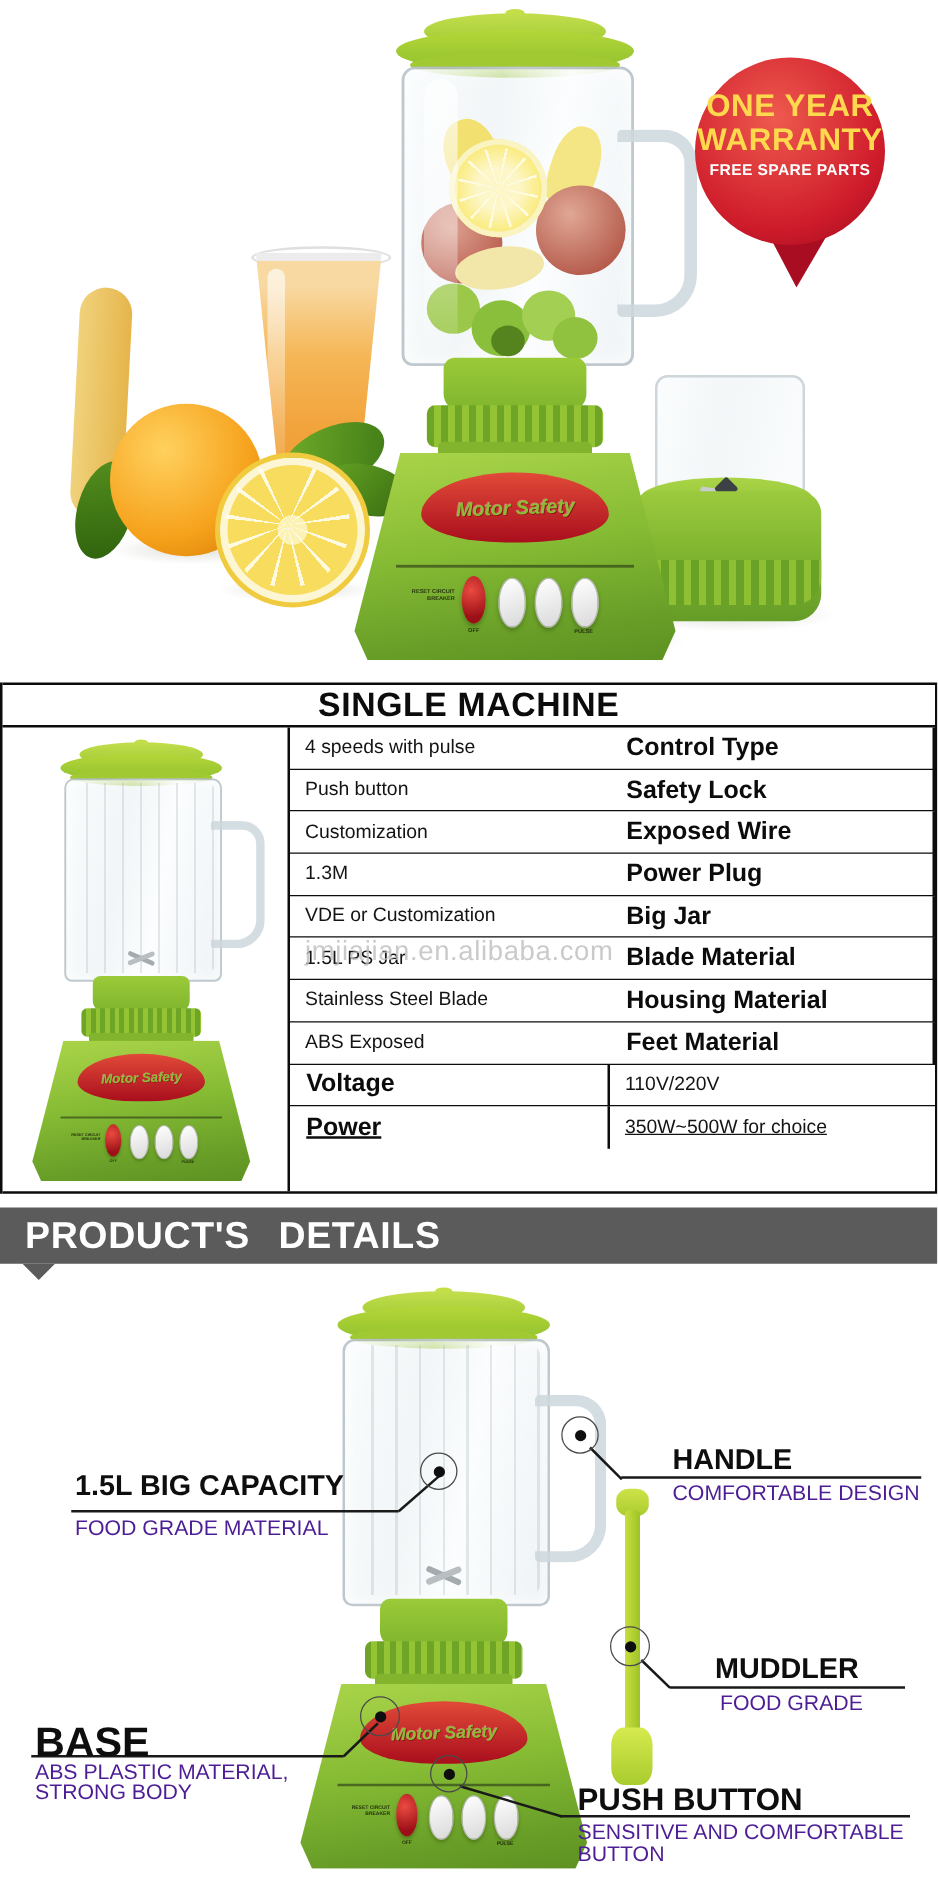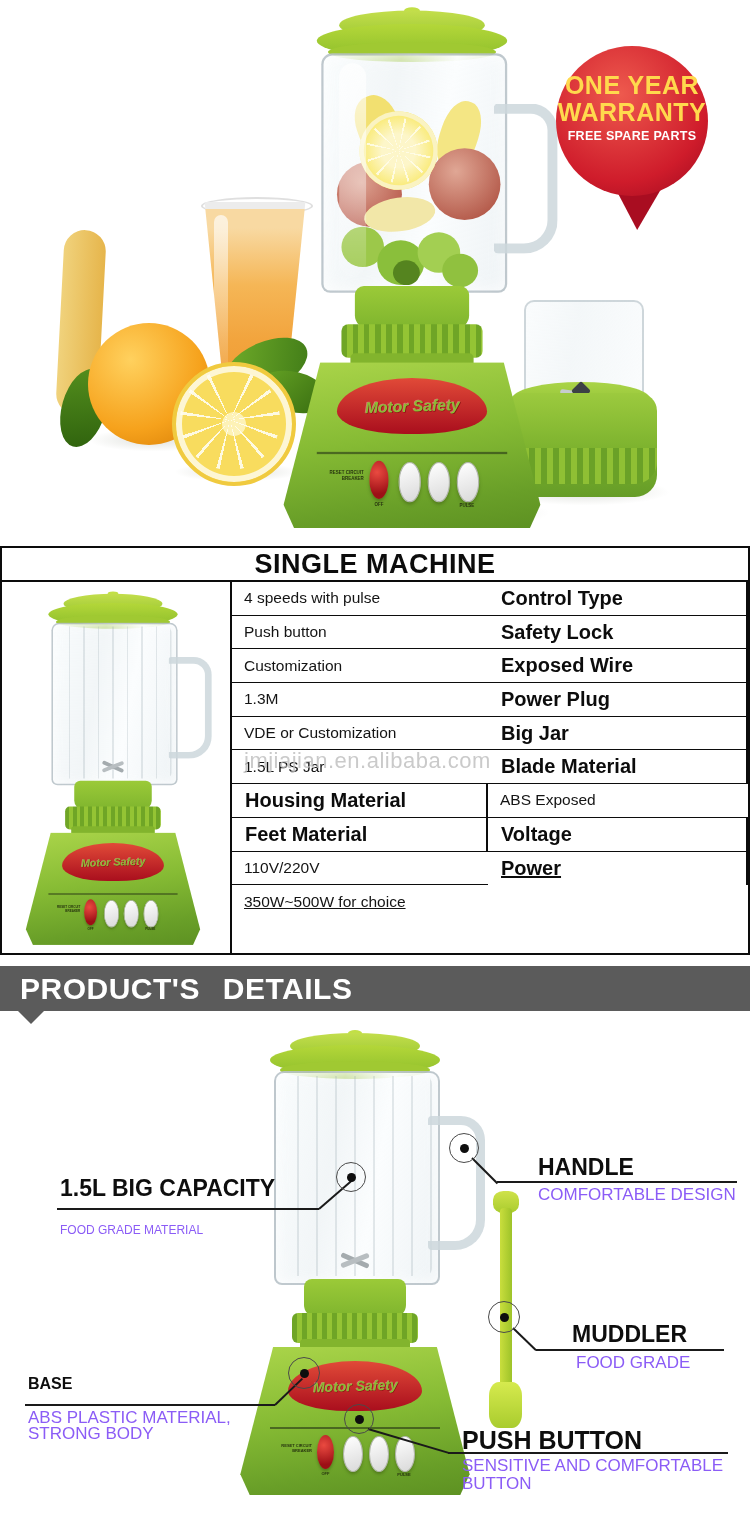--- a/index.html
+++ b/index.html
@@ -96,21 +96,21 @@
   .banner-tri{position:absolute;left:18px;top:1011px;width:0;height:0;border-left:13px solid transparent;border-right:13px solid transparent;border-top:13px solid #5b5b5b;}
 
   
   .muddler-knob{left:493px;top:1191px;width:26px;height:22px;border-radius:40%;background:linear-gradient(180deg,#cfe24a,#a9cc2e);}
   .muddler-shaft{left:500px;top:1208px;width:12px;height:178px;background:linear-gradient(90deg,#c9de3d,#9ec329);border-radius:4px;}
   .muddler-paddle{left:489px;top:1382px;width:33px;height:46px;border-radius:10px/14px;background:linear-gradient(180deg,#d6ea4e,#a9cc2e);}
   .marker{position:absolute;border:1.5px solid #4a4a4a;border-radius:50%;background:transparent;z-index:6;}
   .marker::after{content:"";position:absolute;left:50%;top:50%;width:9px;height:9px;margin:-4.5px 0 0 -4.5px;border-radius:50%;background:#0e0e0e;}
   .cline{position:absolute;height:2px;background:#1a1a1a;transform-origin:left center;z-index:5;}
   .co-title{position:absolute;font-weight:bold;color:#0e0e0e;white-space:nowrap;z-index:6;}
-  .co-sub{position:absolute;color:#8b5cf6;white-space:nowrap;z-index:6;text-align:right;}
+  .co-sub{position:absolute;color:#4c1d95;white-space:nowrap;z-index:6;text-align:right;}
 </style>
 </head>
 <body>
 
 <div class="page">
 
   <div class="hero">
     <div class="abs shadow" style="left:295px;top:496px;width:260px;height:34px;"></div>
     <div class="abs shadow" style="left:498px;top:478px;width:175px;height:28px;"></div>
     <div class="abs shadow" style="left:86px;top:428px;width:135px;height:24px;"></div>
@@ -222,20 +222,21 @@
       <div class="value-cell">Push button</div>
       <div class="label-cell">Safety Lock</div>
       <div class="value-cell">Customization</div>
       <div class="label-cell">Exposed Wire</div>
       <div class="value-cell">1.3M</div>
       <div class="label-cell">Power Plug</div>
       <div class="value-cell">VDE or Customization</div>
       <div class="label-cell">Big Jar</div>
       <div class="value-cell">1.5L PS Jar</div>
       <div class="label-cell">Blade Material</div>
+      <div class="value-cell">Stainless Steel Blade</div>
       <div class="label-cell">Housing Material</div>
       <div class="value-cell">ABS Exposed</div>
       <div class="label-cell">Feet Material</div>
       <div class="label-cell">Voltage</div>
       <div class="value-cell">110V/220V</div>
       <div class="label-cell row-last">Power</div>
       <div class="value-cell row-last">350W~500W for choice</div>
 
       <div class="watermark" style="left:242px;">jmjiajian.en.alibaba.com</div>
     </div>
@@ -276,35 +277,35 @@
     </div>
 
     <div class="abs muddler-knob" style="top:180px;"></div>
     <div class="abs muddler-shaft" style="top:197px;"></div>
     <div class="abs muddler-paddle" style="top:371px;"></div>
 
     <div class="co-title" style="left:60px;top:164px;font-size:23px;">1.5L BIG CAPACITY</div>
     <div class="cline" style="left:57px;top:197px;width:262px;"></div>
     <div class="cline" style="left:319px;top:197px;width:44px;transform:rotate(-41deg);"></div>
     <div class="marker" style="left:336px;top:151px;width:28px;height:28px;"></div>
-    <div class="co-sub" style="left:60px;top:212px;font-size:12px;">FOOD GRADE MATERIAL</div>
+    <div class="co-sub" style="left:60px;top:202px;font-size:17px;">FOOD GRADE MATERIAL</div>
 
     <div class="marker" style="left:449px;top:122px;width:28px;height:28px;"></div>
     <div class="cline" style="left:472px;top:146px;width:36px;transform:rotate(45deg);"></div>
     <div class="cline" style="left:497px;top:170px;width:240px;"></div>
     <div class="co-title" style="left:538px;top:143px;font-size:23px;">HANDLE</div>
     <div class="co-sub" style="left:538px;top:174px;font-size:17px;">COMFORTABLE DESIGN</div>
 
     <div class="marker" style="left:488px;top:290px;width:30px;height:30px;"></div>
     <div class="cline" style="left:513px;top:316px;width:32px;transform:rotate(44deg);"></div>
     <div class="cline" style="left:536px;top:338px;width:188px;"></div>
     <div class="co-title" style="left:572px;top:310px;font-size:23px;">MUDDLER</div>
     <div class="co-sub" style="left:576px;top:342px;font-size:17px;">FOOD GRADE</div>
 
-    <div class="co-title" style="left:28px;top:364px;font-size:16px;">BASE</div>
+    <div class="co-title" style="left:28px;top:364px;font-size:33px;">BASE</div>
     <div class="cline" style="left:25px;top:393px;width:250px;"></div>
     <div class="cline" style="left:275px;top:393px;width:38px;transform:rotate(-44deg);"></div>
     <div class="marker" style="left:288px;top:346px;width:30px;height:30px;"></div>
     <div class="co-sub" style="left:28px;top:397px;font-size:17px;">ABS PLASTIC MATERIAL,</div>
     <div class="co-sub" style="left:28px;top:413px;font-size:17px;">STRONG BODY</div>
 
     <div class="marker" style="left:344px;top:393px;width:28px;height:28px;"></div>
     <div class="cline" style="left:368px;top:417px;width:85px;transform:rotate(16.5deg);"></div>
     <div class="cline" style="left:448px;top:441px;width:280px;"></div>
     <div class="co-title" style="left:462px;top:415px;font-size:25px;">PUSH BUTTON</div>

